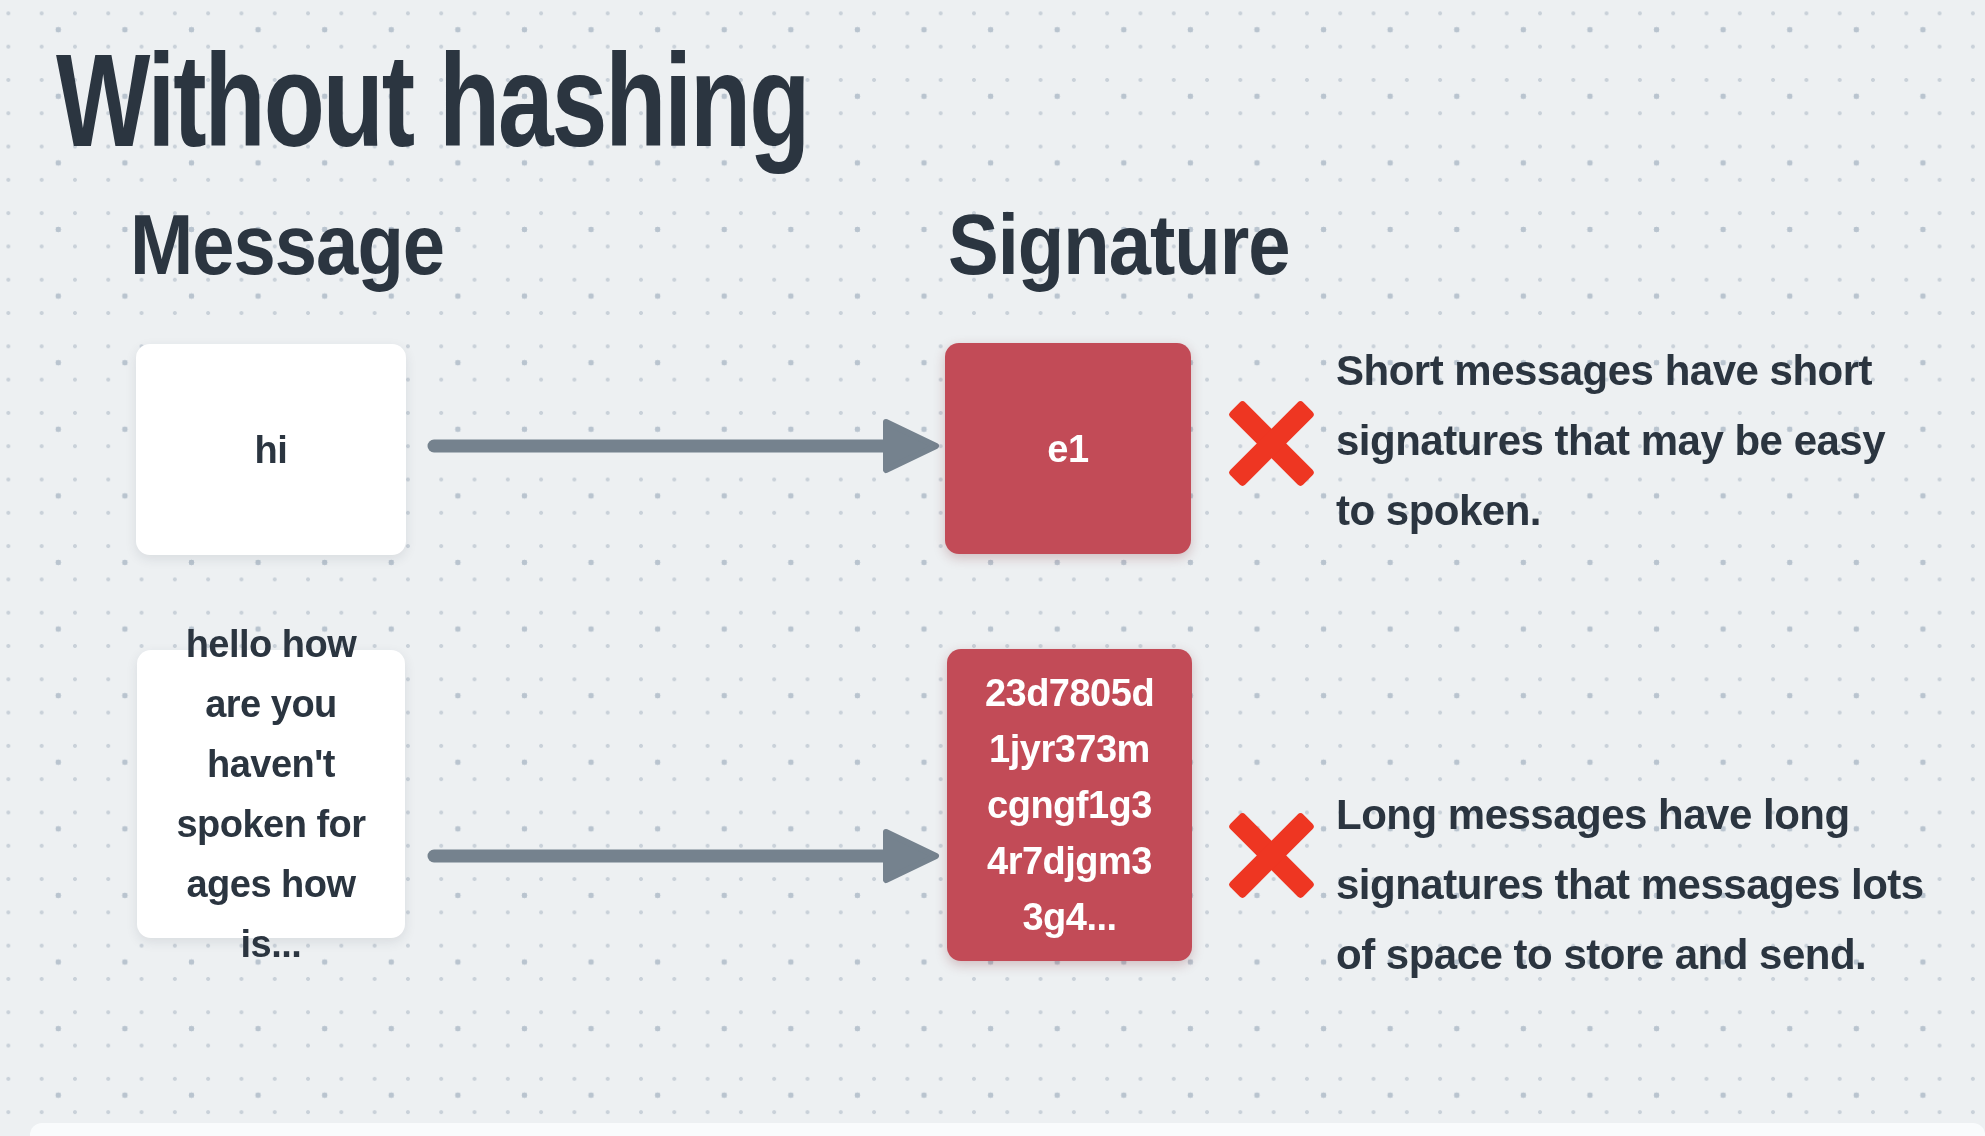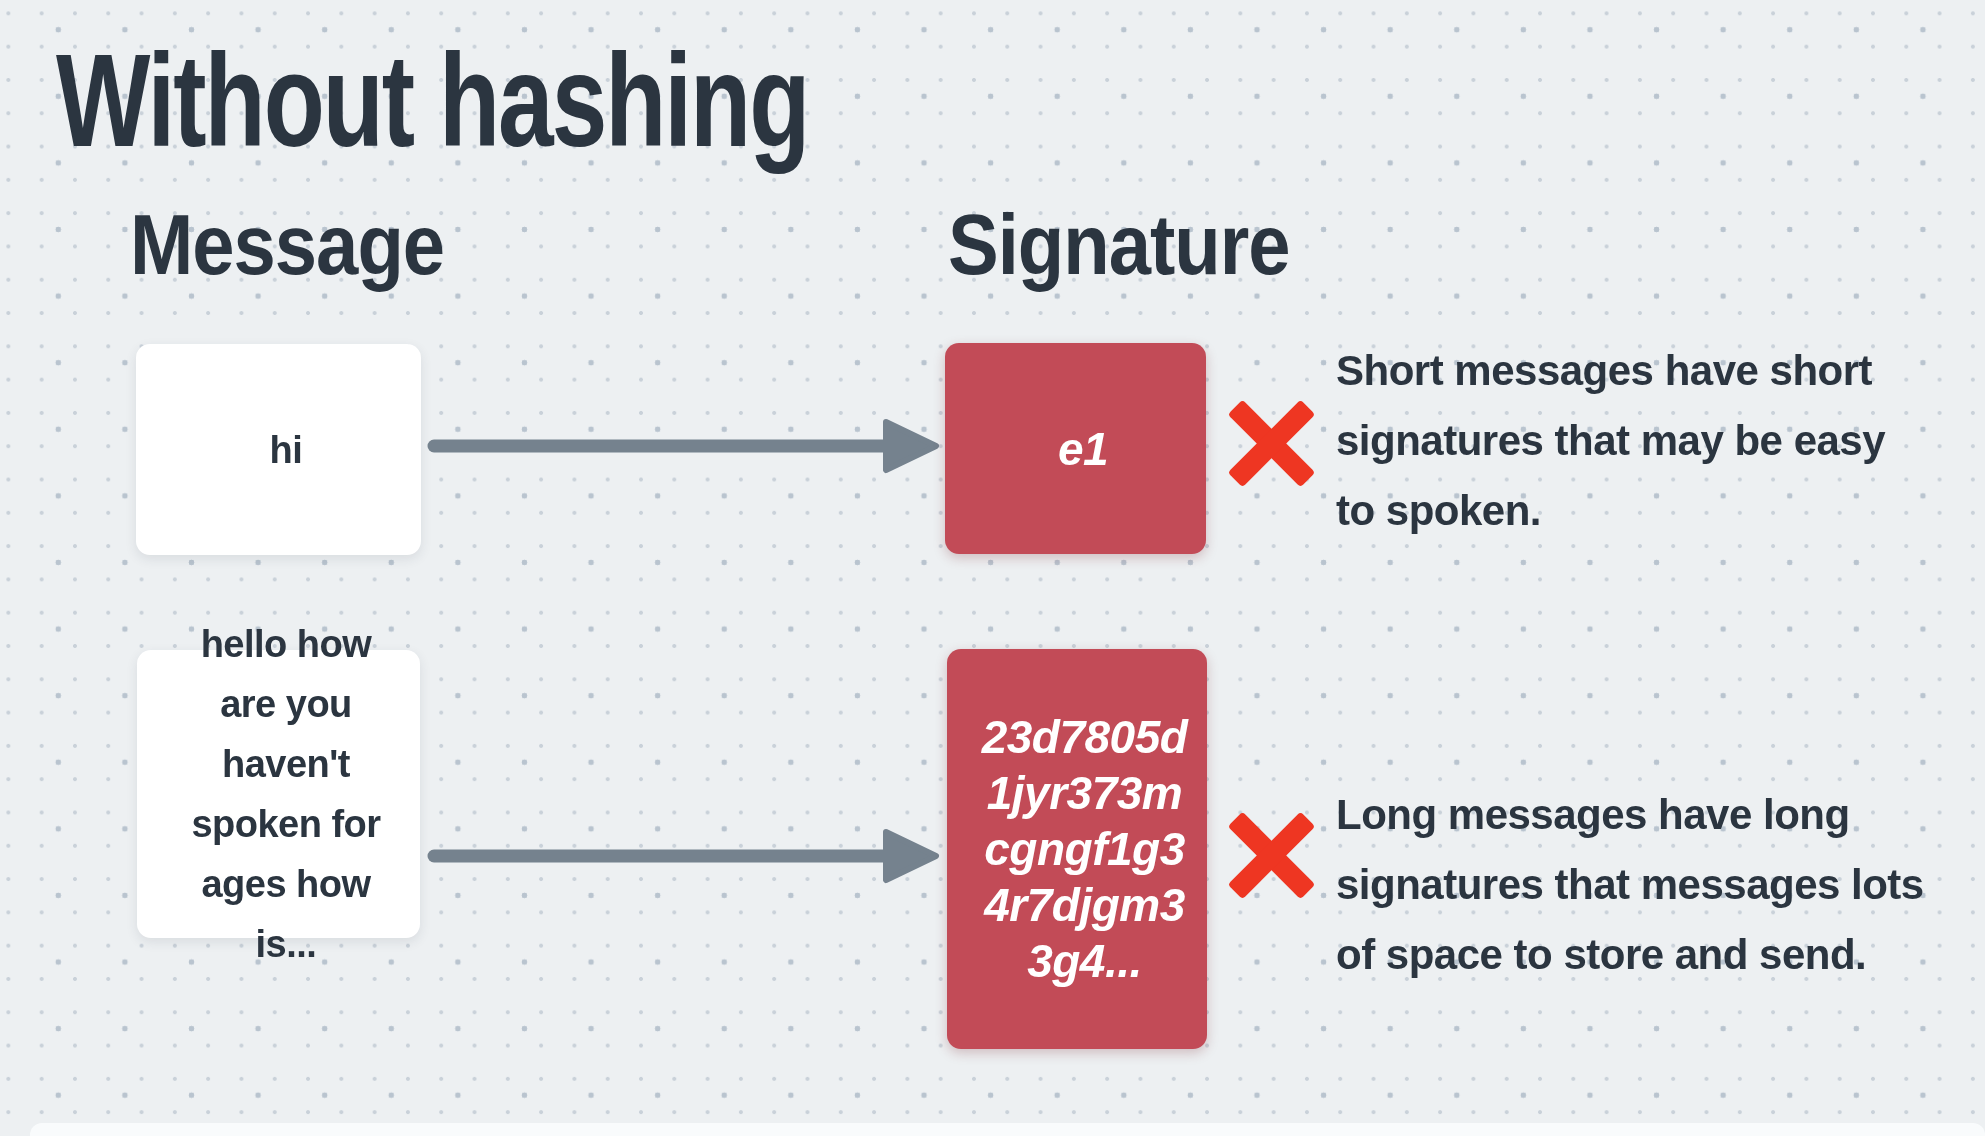--- a/index.html
+++ b/index.html
@@ -32,37 +32,36 @@
     white-space: nowrap; line-height: 1;
   }
   .col-header.message   { left: 130px; }
   .col-header.signature { left: 948px; }
 
   .card {
     border-radius: 14px;
     display: flex; flex-direction: column;
     align-items: center; justify-content: center;
     text-align: center;
-    padding-left: 15px;
   }
   .card.white {
     background: #ffffff;
     box-shadow: 0 4px 12px rgba(43,53,64,0.10);
   }
   .card.red {
     background: #c24b57;
     box-shadow: 0 4px 12px rgba(120,35,45,0.25);
     color: #ffffff;
   }
   .msg-line {
     font-size: 38px; font-weight: bold; line-height: 60px;
     letter-spacing: -0.5px; white-space: nowrap;
   }
   .sig-line {
-    font-size: 46px; font-weight: bold; font-style: italic;
+    font-size: 38px; font-weight: bold; 
     line-height: 56px; letter-spacing: -0.5px; white-space: nowrap;
   }
 
   .arrow-svg { display: block; }
 
   .cross {
     width: 78px; height: 78px;
   }
   .cross .bar {
     position: absolute;
@@ -128,21 +127,21 @@
     <div class="msg-line">spoken for</div>
     <div class="msg-line">ages how</div>
     <div class="msg-line">is...</div>
   </div>
 
   <svg class="abs arrow-svg" style="left:420px; top:826px;" width="520" height="60" viewBox="0 0 520 60">
     <line x1="14" y1="30" x2="472" y2="30" stroke="#75828e" stroke-width="13" stroke-linecap="round"></line>
     <polygon points="466,6 516,30 466,54" fill="#75828e" stroke="#75828e" stroke-width="6" stroke-linejoin="round"></polygon>
   </svg>
 
-  <div class="abs card red" style="left:947px; top:649px; width:245px; height:400px;">
+  <div class="abs card red" style="left:947px; top:649px; width:245px; height:312px;">
     <div class="sig-line">23d7805d</div>
     <div class="sig-line">1jyr373m</div>
     <div class="sig-line">cgngf1g3</div>
     <div class="sig-line">4r7djgm3</div>
     <div class="sig-line">3g4...</div>
   </div>
 
   <div class="abs cross" style="left:1232px; top:816px;">
     <div class="bar a"></div>
     <div class="bar b"></div>

